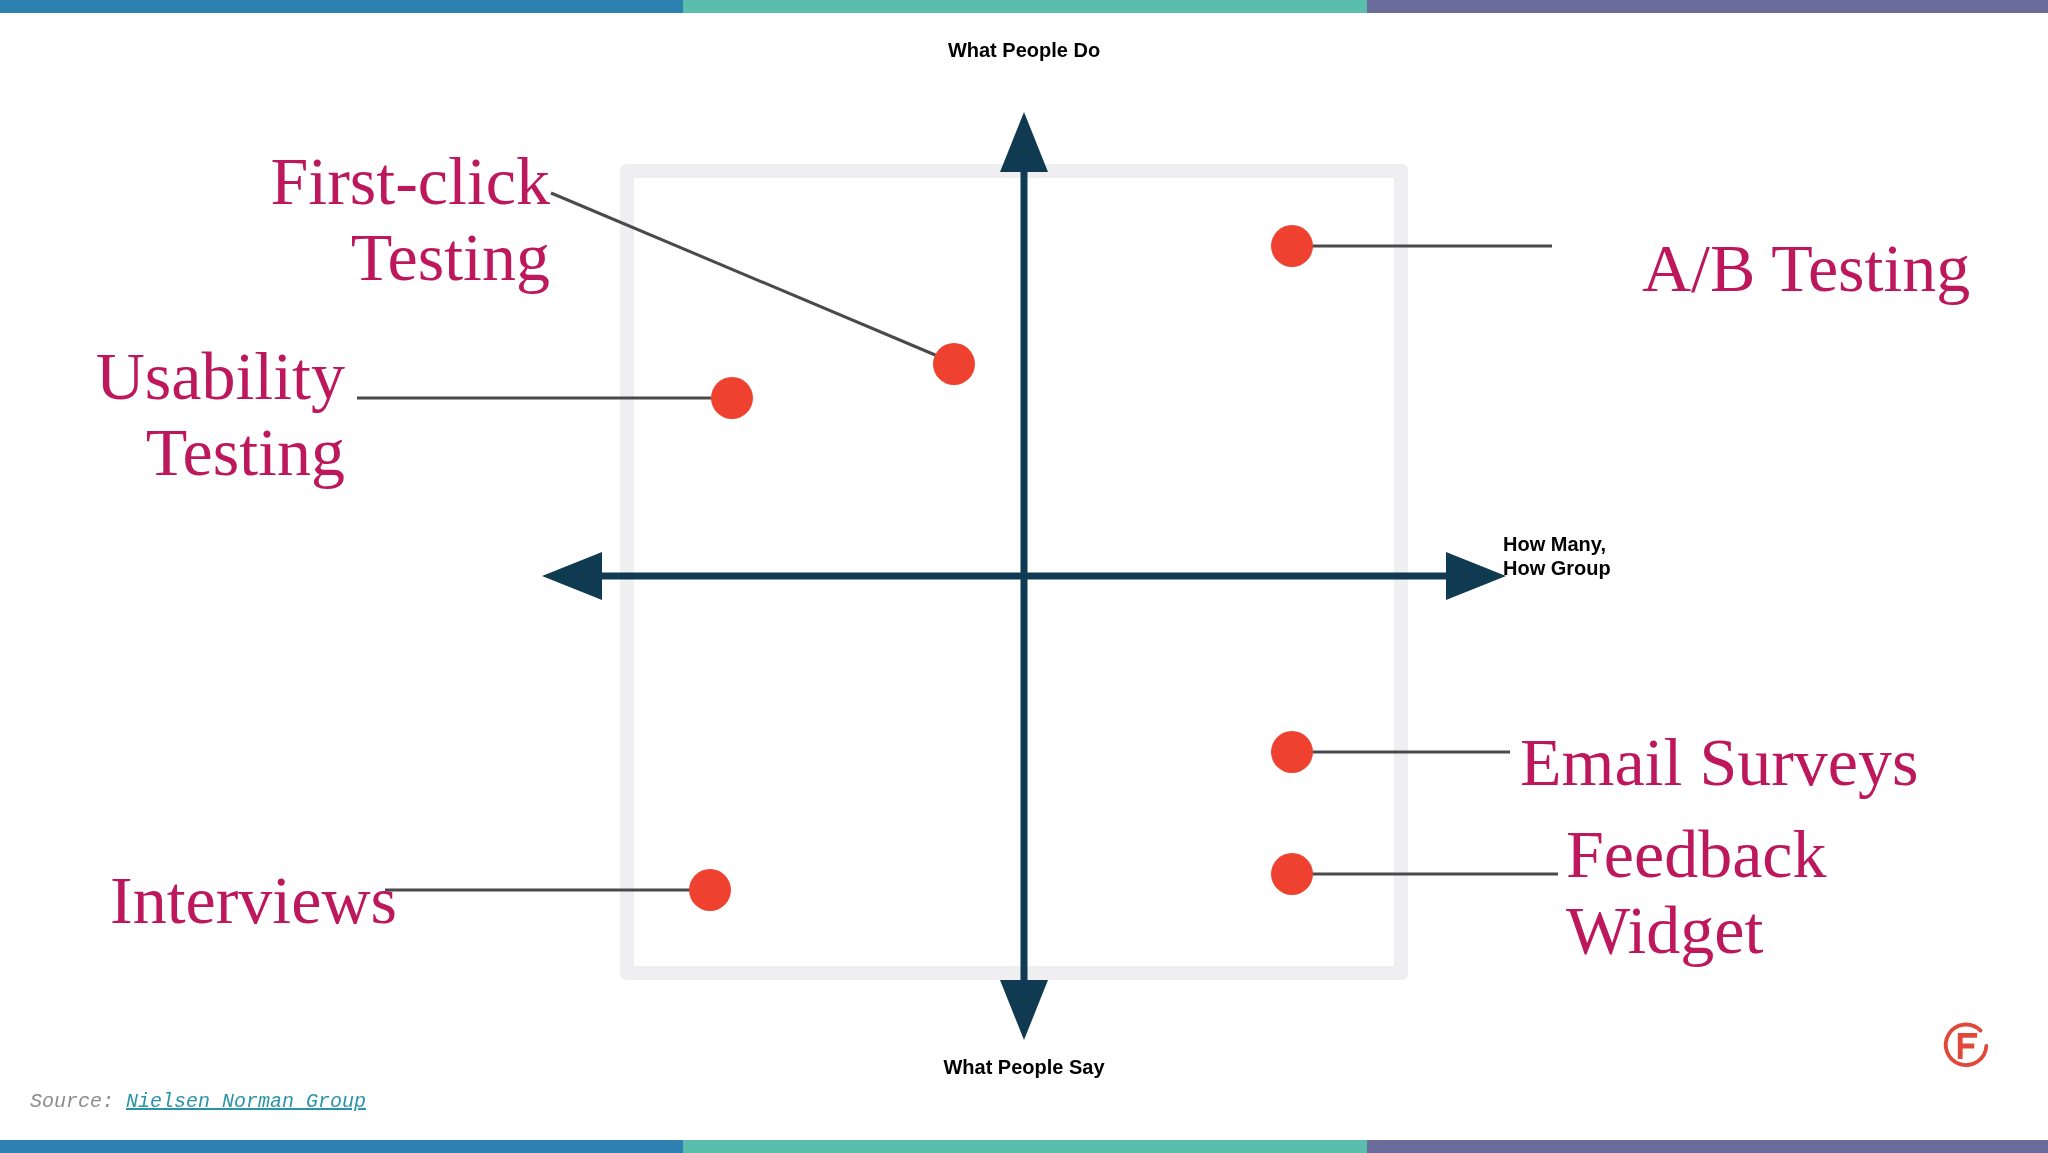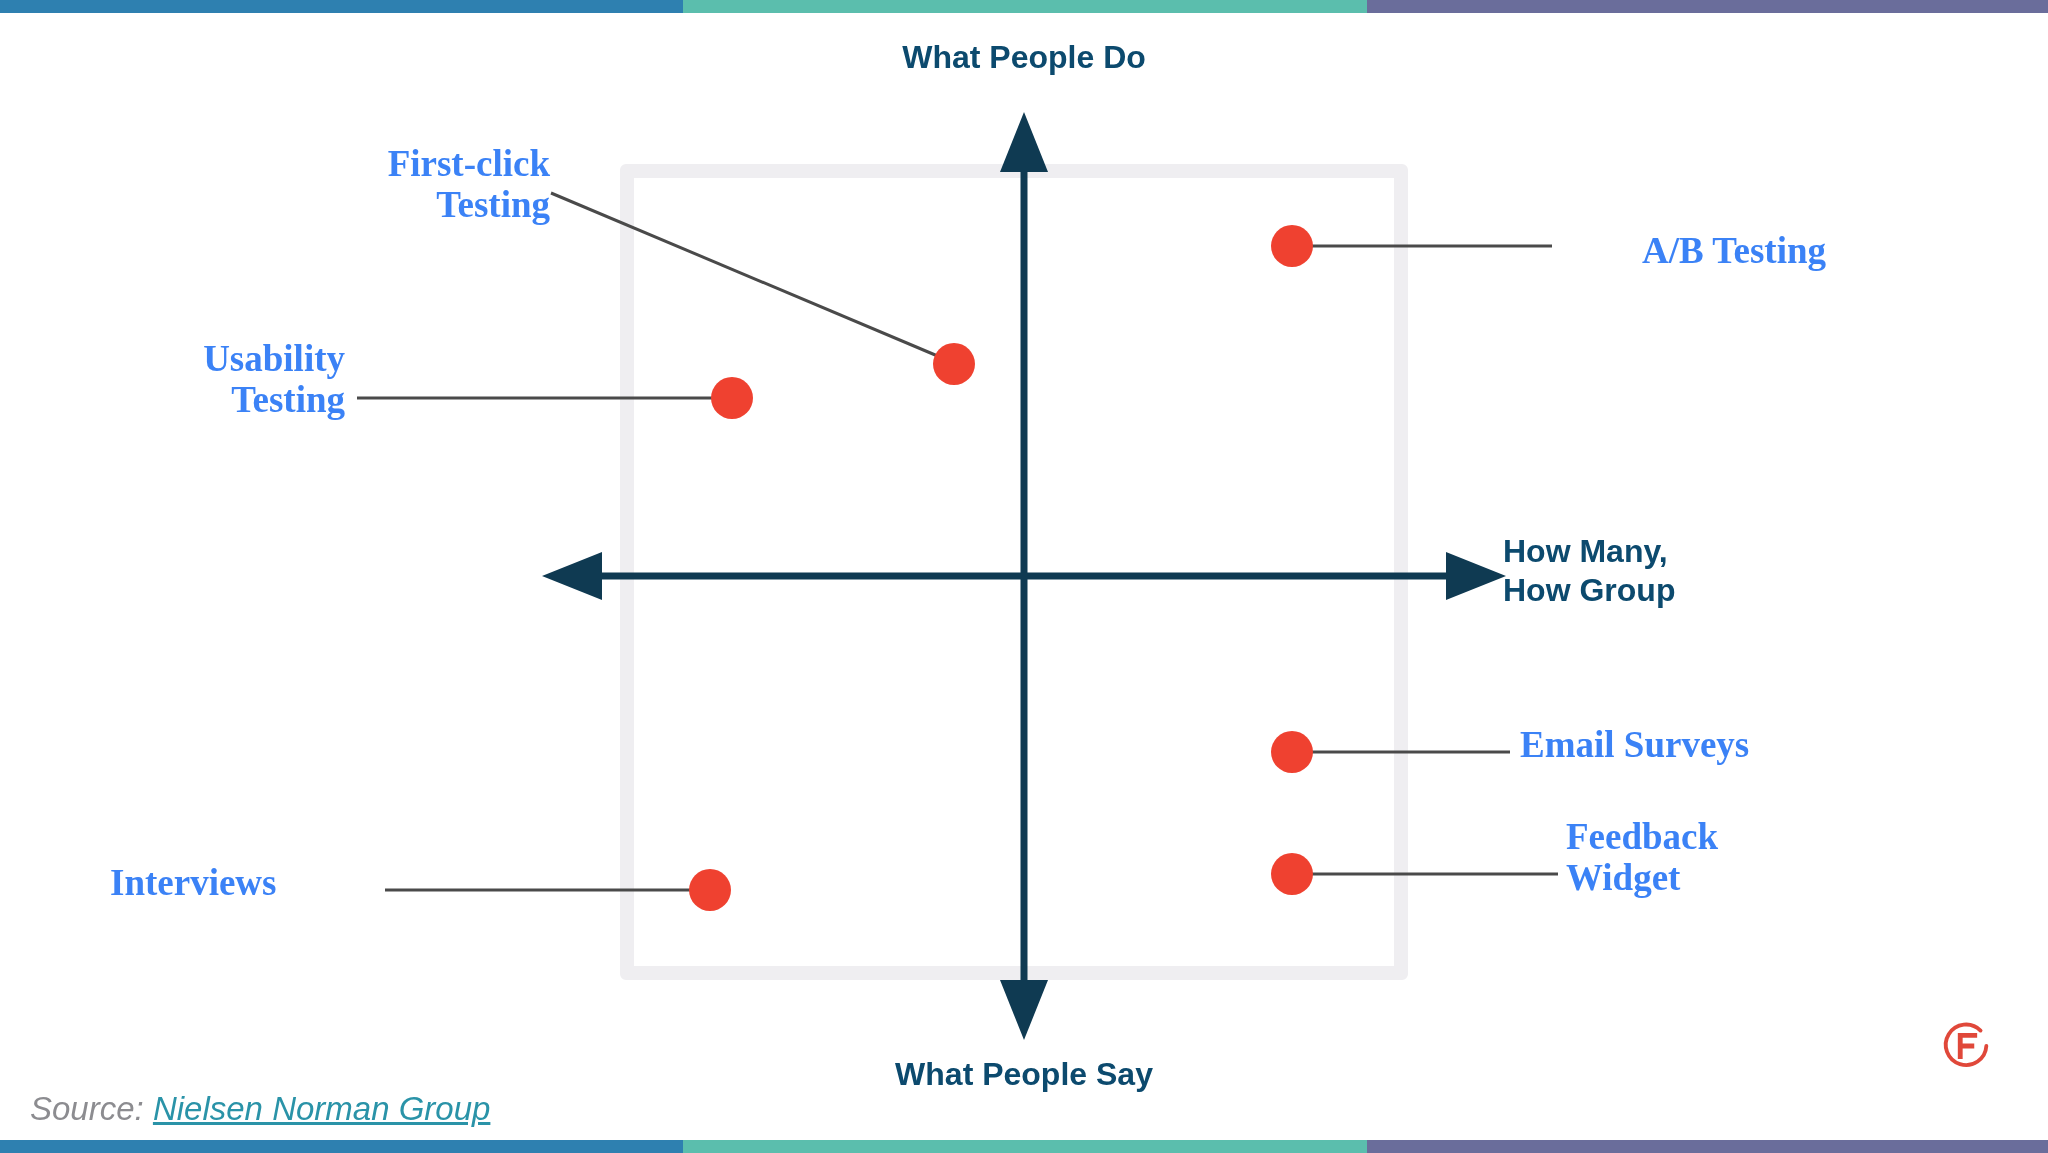--- a/index.html
+++ b/index.html
@@ -52,24 +52,24 @@
     left: 0;
     top: 0;
     width: 2048px;
     height: 1153px;
     pointer-events: none;
   }
 
   
   .axis-label {
     position: absolute;
-    color: #0c4a6e;
+    color: #000000;
     font-family: "Liberation Sans", sans-serif;
     font-weight: bold;
-    font-size: 32px;
+    font-size: 20px;
     line-height: 1.22;
     white-space: pre-line;
   }
   .axis-label.top    { left: 824px;  top: 38px;  width: 400px; text-align: center; }
   .axis-label.bottom { left: 824px;  top: 1055px; width: 400px; text-align: center; }
   .axis-label.left   { left: 190px;  top: 532px; width: 318px; text-align: right; }
   .axis-label.right  { left: 1503px; top: 532px; width: 330px; text-align: left; }
 
   
   .dot {
@@ -77,38 +77,37 @@
     width: 42px;
     height: 42px;
     border-radius: 50%;
     background: #EF4130;
     transform: translate(-21px, -21px);
   }
 
   
   .item-label {
     position: absolute;
-    color: #3b82f6;
+    color: #be185d;
     font-family: "Liberation Serif", serif;
-    font-size: 37px;
+    font-size: 68px;
     line-height: 1.12;
     white-space: pre-line;
-    font-weight: bold;
   }
   .item-label.right-aligned { text-align: right; }
   .item-label.left-aligned  { text-align: left; }
 
   
   .source {
     position: absolute;
     left: 30px;
     top: 1090px;
-    font-family: Liberation Sans, sans-serif;
+    font-family: Liberation Mono, monospace;
     font-style: italic;
-    font-size: 33px;
+    font-size: 20px;
     color: #8C8C90;
     white-space: nowrap;
   }
   .source a {
     color: #2A93A8;
     text-decoration: underline;
     font-style: italic;
   }
 
   

